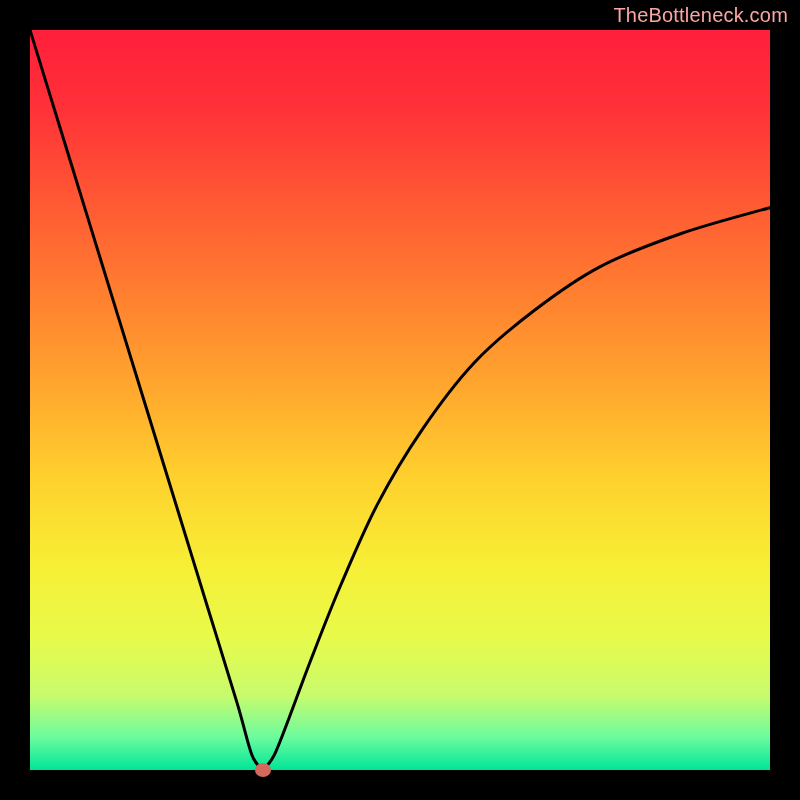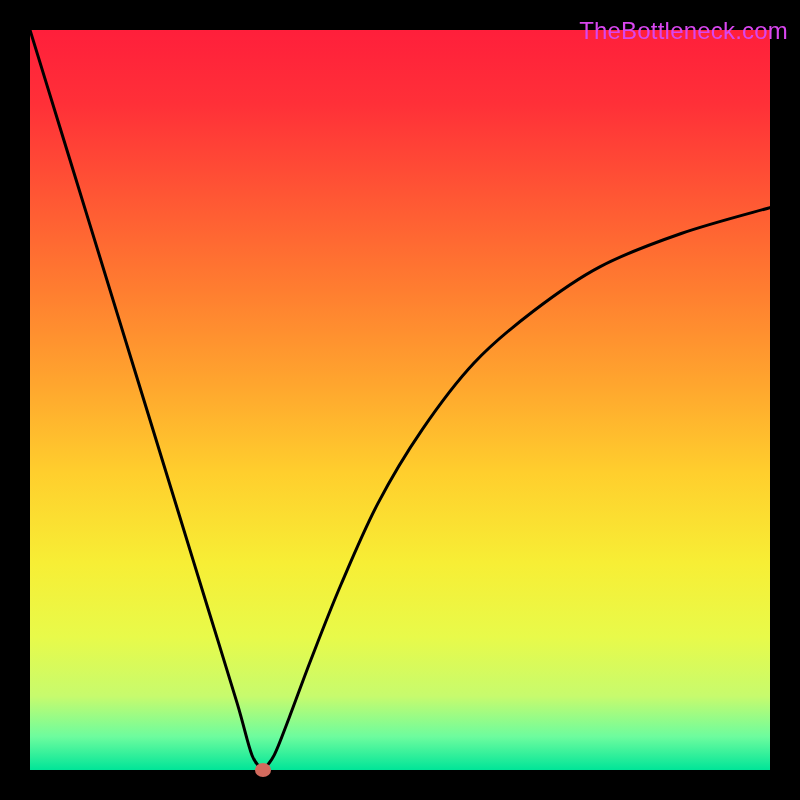--- a/index.html
+++ b/index.html
@@ -12,24 +12,24 @@
     font-family: Arial, Helvetica, sans-serif;
   }
   .frame {
     position: relative;
     width: 800px;
     height: 800px;
     background: #000;
   }
   .watermark {
     position: absolute;
-    top: 17px;
+    top: 4px;
     right: 12px;
-    color: #d946ef;
-    font-size: 24px;
+    color: #fca5a5;
+    font-size: 20px;
     letter-spacing: 0.2px;
     z-index: 5;
     user-select: none;
   }
   .plot-wrap {
     position: absolute;
     left: 30px;
     top: 30px;
     width: 740px;
     height: 740px;

